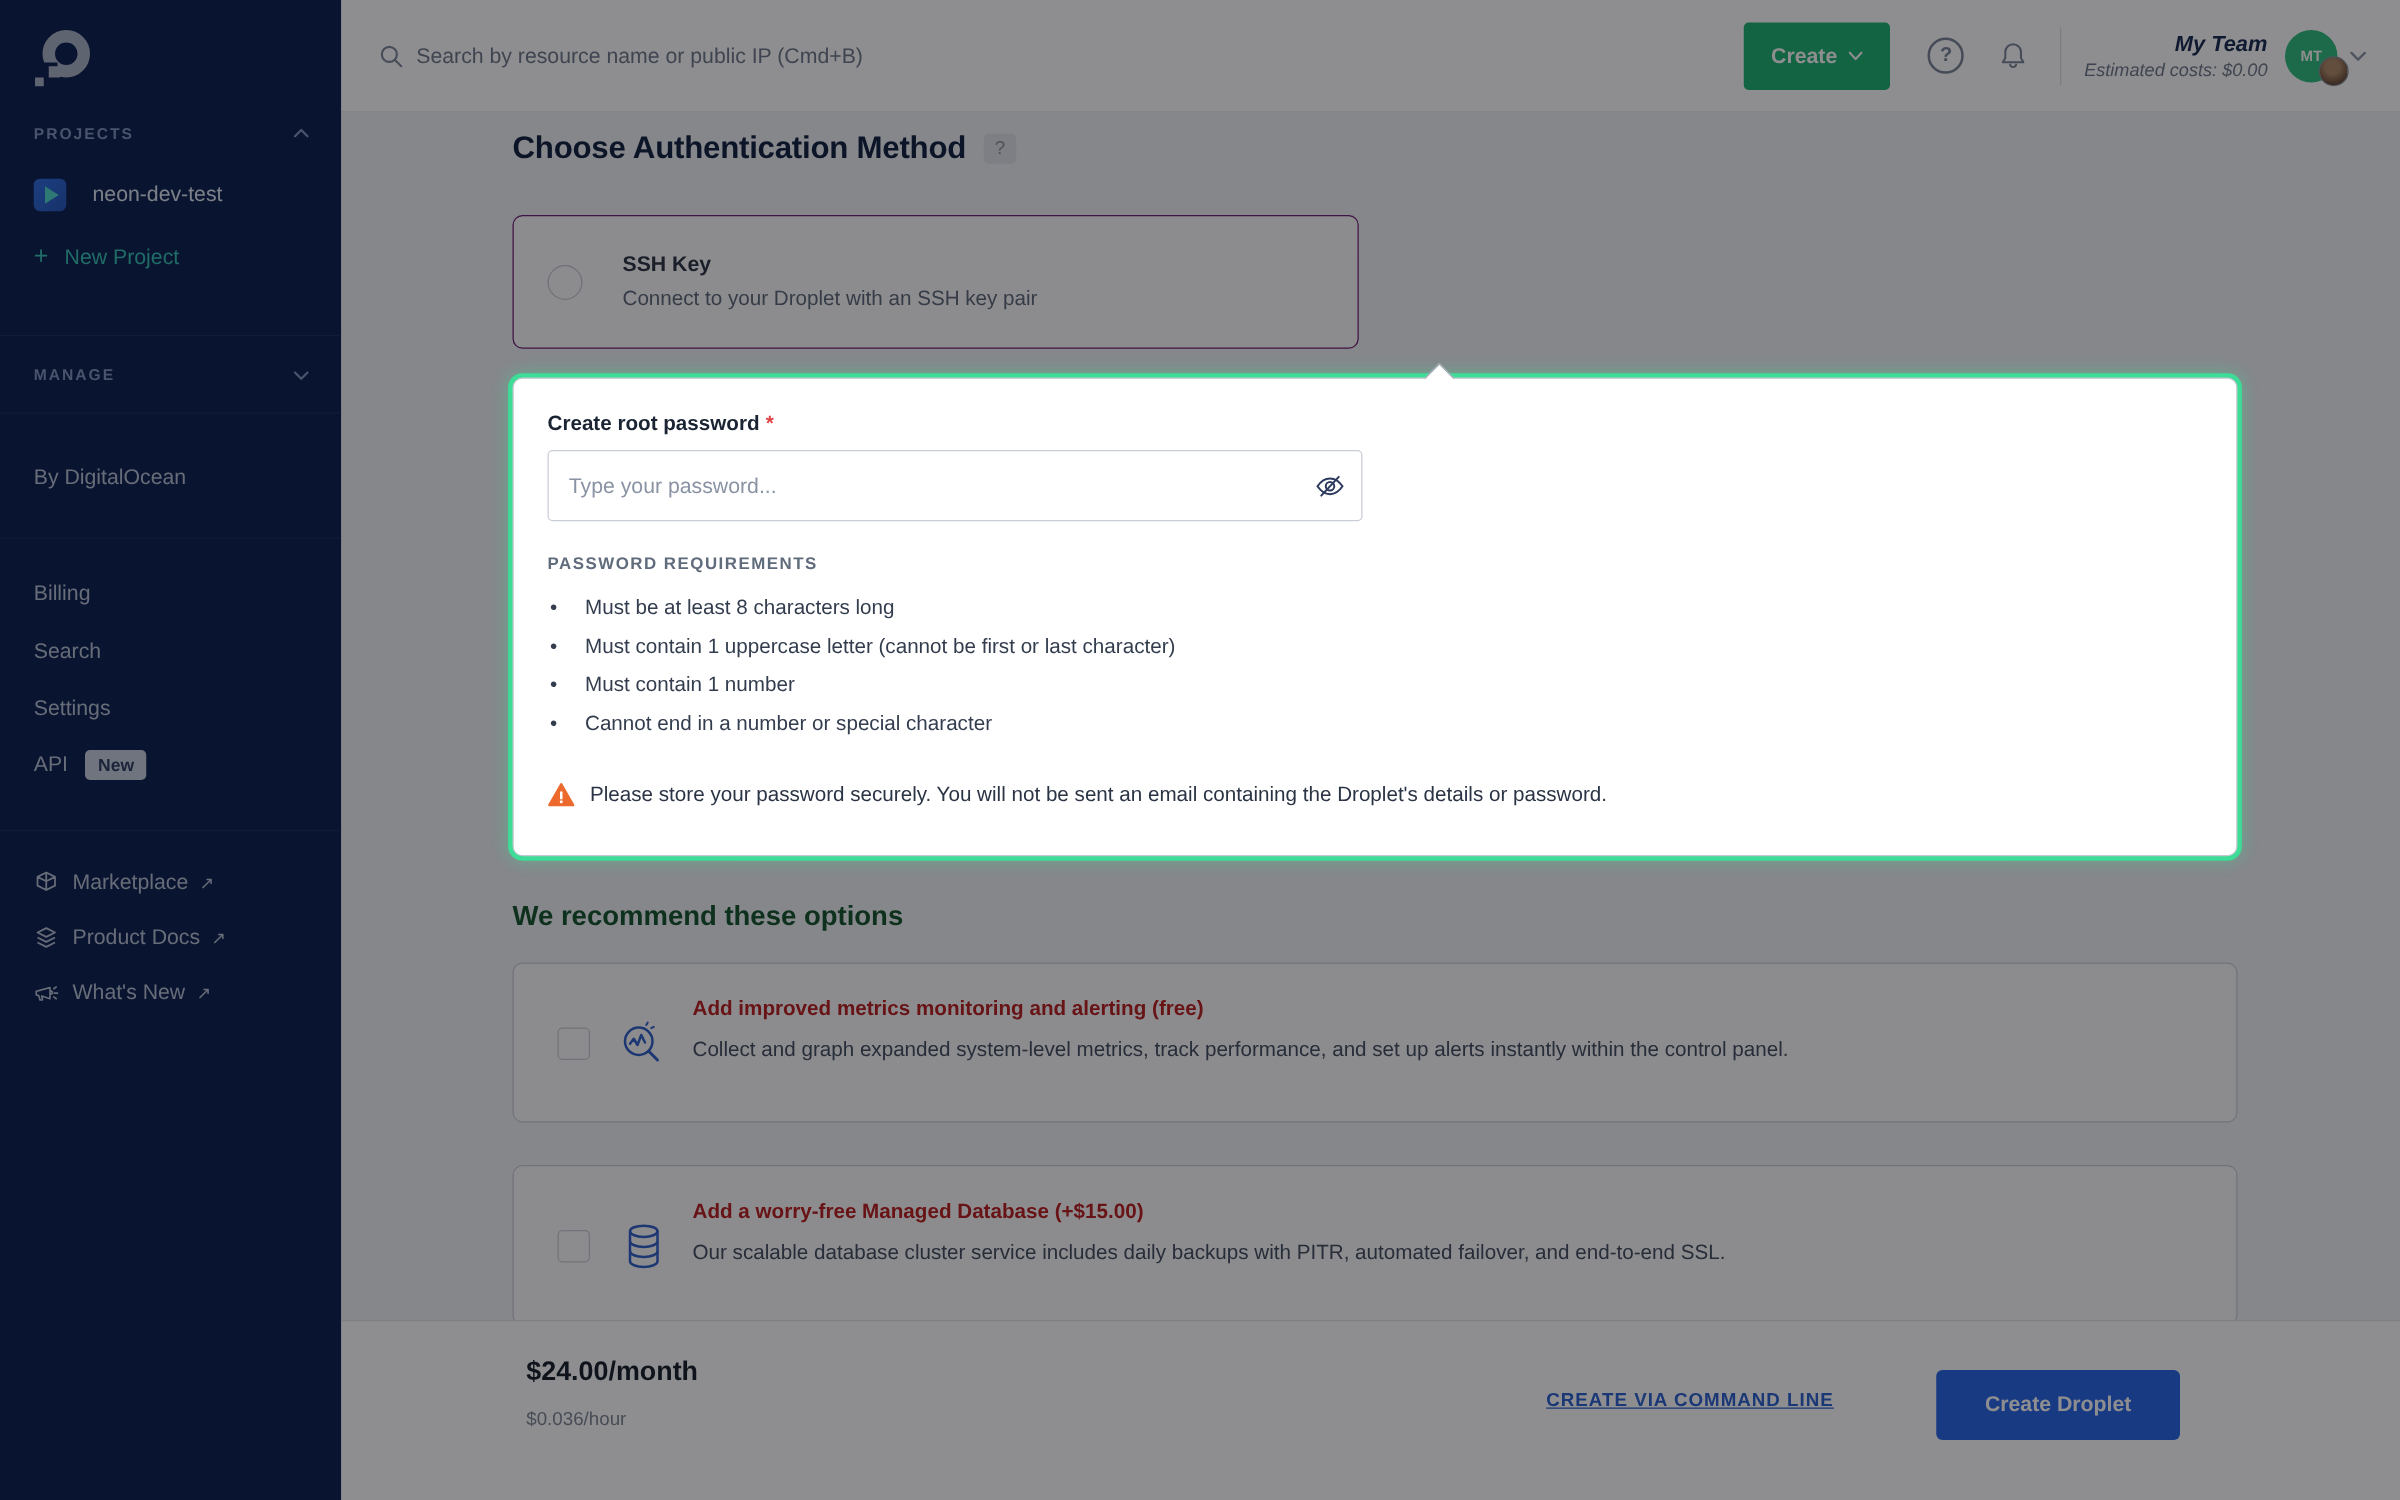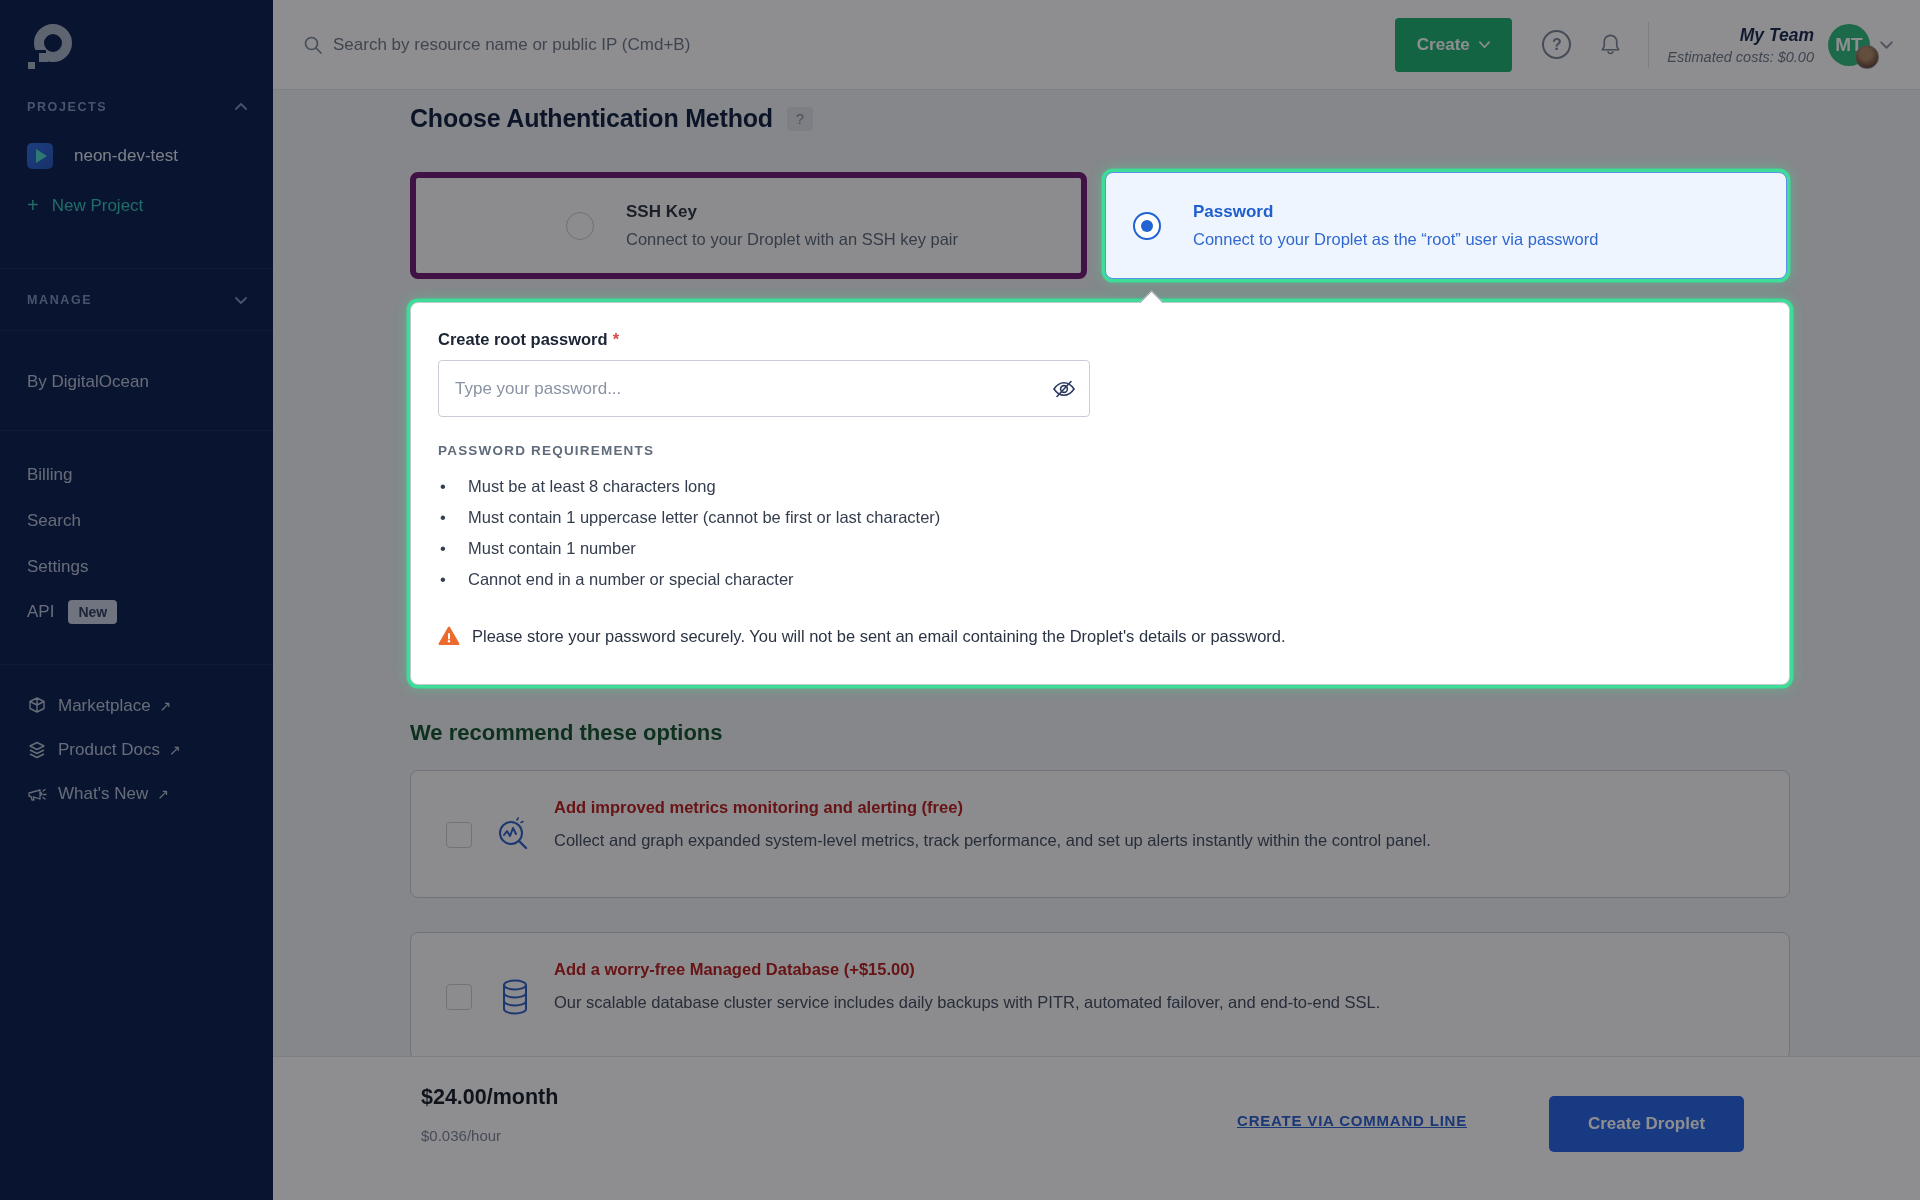--- a/index.html
+++ b/index.html
@@ -35,32 +35,32 @@
   .topbar-right { display:flex; align-items:center; margin-right:26px; }
   .create-btn { width:117px; height:54px; background:#1cb271; border:none; border-radius:4px; color:#ffffff; font-size:17px; font-weight:600; font-family:inherit; display:flex; align-items:center; justify-content:center; cursor:pointer; }
   .create-btn svg { width:13px; height:13px; margin-left:8px; }
   .help-btn { width:29px; height:29px; border-radius:50%; border:2px solid #7a8596; color:#7a8596; font-size:16px; font-weight:700; display:flex; align-items:center; justify-content:center; margin-left:30px; background:#fff; }
   .bell { width:27px; height:27px; color:#7a8596; margin-left:26px; }
   .v-div { width:1px; height:46px; background:#dde1e7; margin-left:24px; }
   .team-block { margin-left:18px; text-align:right;font-style:italic; }
   .team-name { font-size:17.5px; font-weight:700; color:#16294f; }
   .team-costs { font-size:14.5px; color:#6e7889; margin-top:3px; }
   .avatar-cluster { position:relative; width:66px; height:48px; margin-left:14px; }
-  .avatar-main { position:absolute; left:0; top:3px; width:42px; height:42px; border-radius:50%; background:#2ebd7c; color:#fff; font-size:19px; font-weight:700; display:flex; align-items:center; justify-content:center; }
+  .avatar-main { position:absolute; left:0; top:3px; width:42px; height:42px; border-radius:50%; background:#2ebd7c; color:#fff; font-size:12px; font-weight:700; display:flex; align-items:center; justify-content:center; }
   .avatar-mini { position:absolute; left:27px; top:24px; width:24px; height:24px; border-radius:50%; background:radial-gradient(circle at 45% 35%, #b08a68 0 30%, #6e4f3a 70%, #3a2b20 100%); border:1px solid #8a8f98; }
   .avatar-chev { position:absolute; right:0; top:16px; width:15px; height:15px; color:#8b95a5; }
 
   
   .content { position:absolute; left:273px; top:90px; width:1647px; height:966px; background:#f0f2f6; overflow:hidden; }
   .page-heading { position:absolute; left:137px; top:14px; display:flex; align-items:center; }
   .page-heading h1 { font-size:25px; font-weight:700; color:#10203f; letter-spacing:-0.2px; }
   .help-badge { margin-left:14px; width:26px; height:24px; background:#e0e3e9; border-radius:4px; color:#858e9c; font-size:15px; display:flex; align-items:center; justify-content:center; }
 
   .auth-card { position:absolute; top:82px; height:107px; border-radius:8px; display:flex; align-items:center; }
-  .ssh-card { left:137px; width:677px; background:#fcfcfd; border:6px solid #701a75;justify-content:center; }
+  .ssh-card { left:137px; width:677px; background:#fcfcfd; border:1px solid #701a75; }
   .pwd-card { left:832px; width:682px; background:#eef5ff; border:1.5px solid #5d90ea; z-index:60;
               box-shadow:0 0 0 3.5px #3ddc97, 0 0 14px 3px rgba(61,220,151,0.45); }
   .radio { width:28px; height:28px; border-radius:50%; margin-left:27px; flex:none; }
   .radio.off { border:1.5px solid #c3c9d2; background:#fbfcfd; }
   .radio.on { border:2px solid #2163d2; background:#fff; display:flex; align-items:center; justify-content:center; }
   .radio.on::after { content:""; width:12px; height:12px; border-radius:50%; background:#2163d2; }
   .auth-text { margin-left:32px; }
   .auth-title { font-size:17px; font-weight:700; }
   .ssh-card .auth-title { color:#2a3342; }
   .pwd-card .auth-title { color:#1f5ecc; }
@@ -234,27 +234,20 @@
   </div>
 
   <div class="auth-card ssh-card">
     <span class="radio off"></span>
     <div class="auth-text">
       <div class="auth-title">SSH Key</div>
       <div class="auth-desc">Connect to your Droplet with an SSH key pair</div>
     </div>
   </div>
 
-  <div class="auth-card pwd-card">
-    <span class="radio on"></span>
-    <div class="auth-text">
-      <div class="auth-title">Password</div>
-      <div class="auth-desc">Connect to your Droplet as the “root” user via password</div>
-    </div>
-  </div>
 
   <section class="pwd-panel">
     <div class="panel-caret"></div>
     <div class="pwd-label">
       <span>Create root password</span><span class="req-star">*</span>
     </div>
     <div class="pwd-input-wrap">
       <input class="pwd-input" type="text" placeholder="Type your password..." style="">
       <button class="eye-btn">
         <svg viewBox="0 0 28 28">

